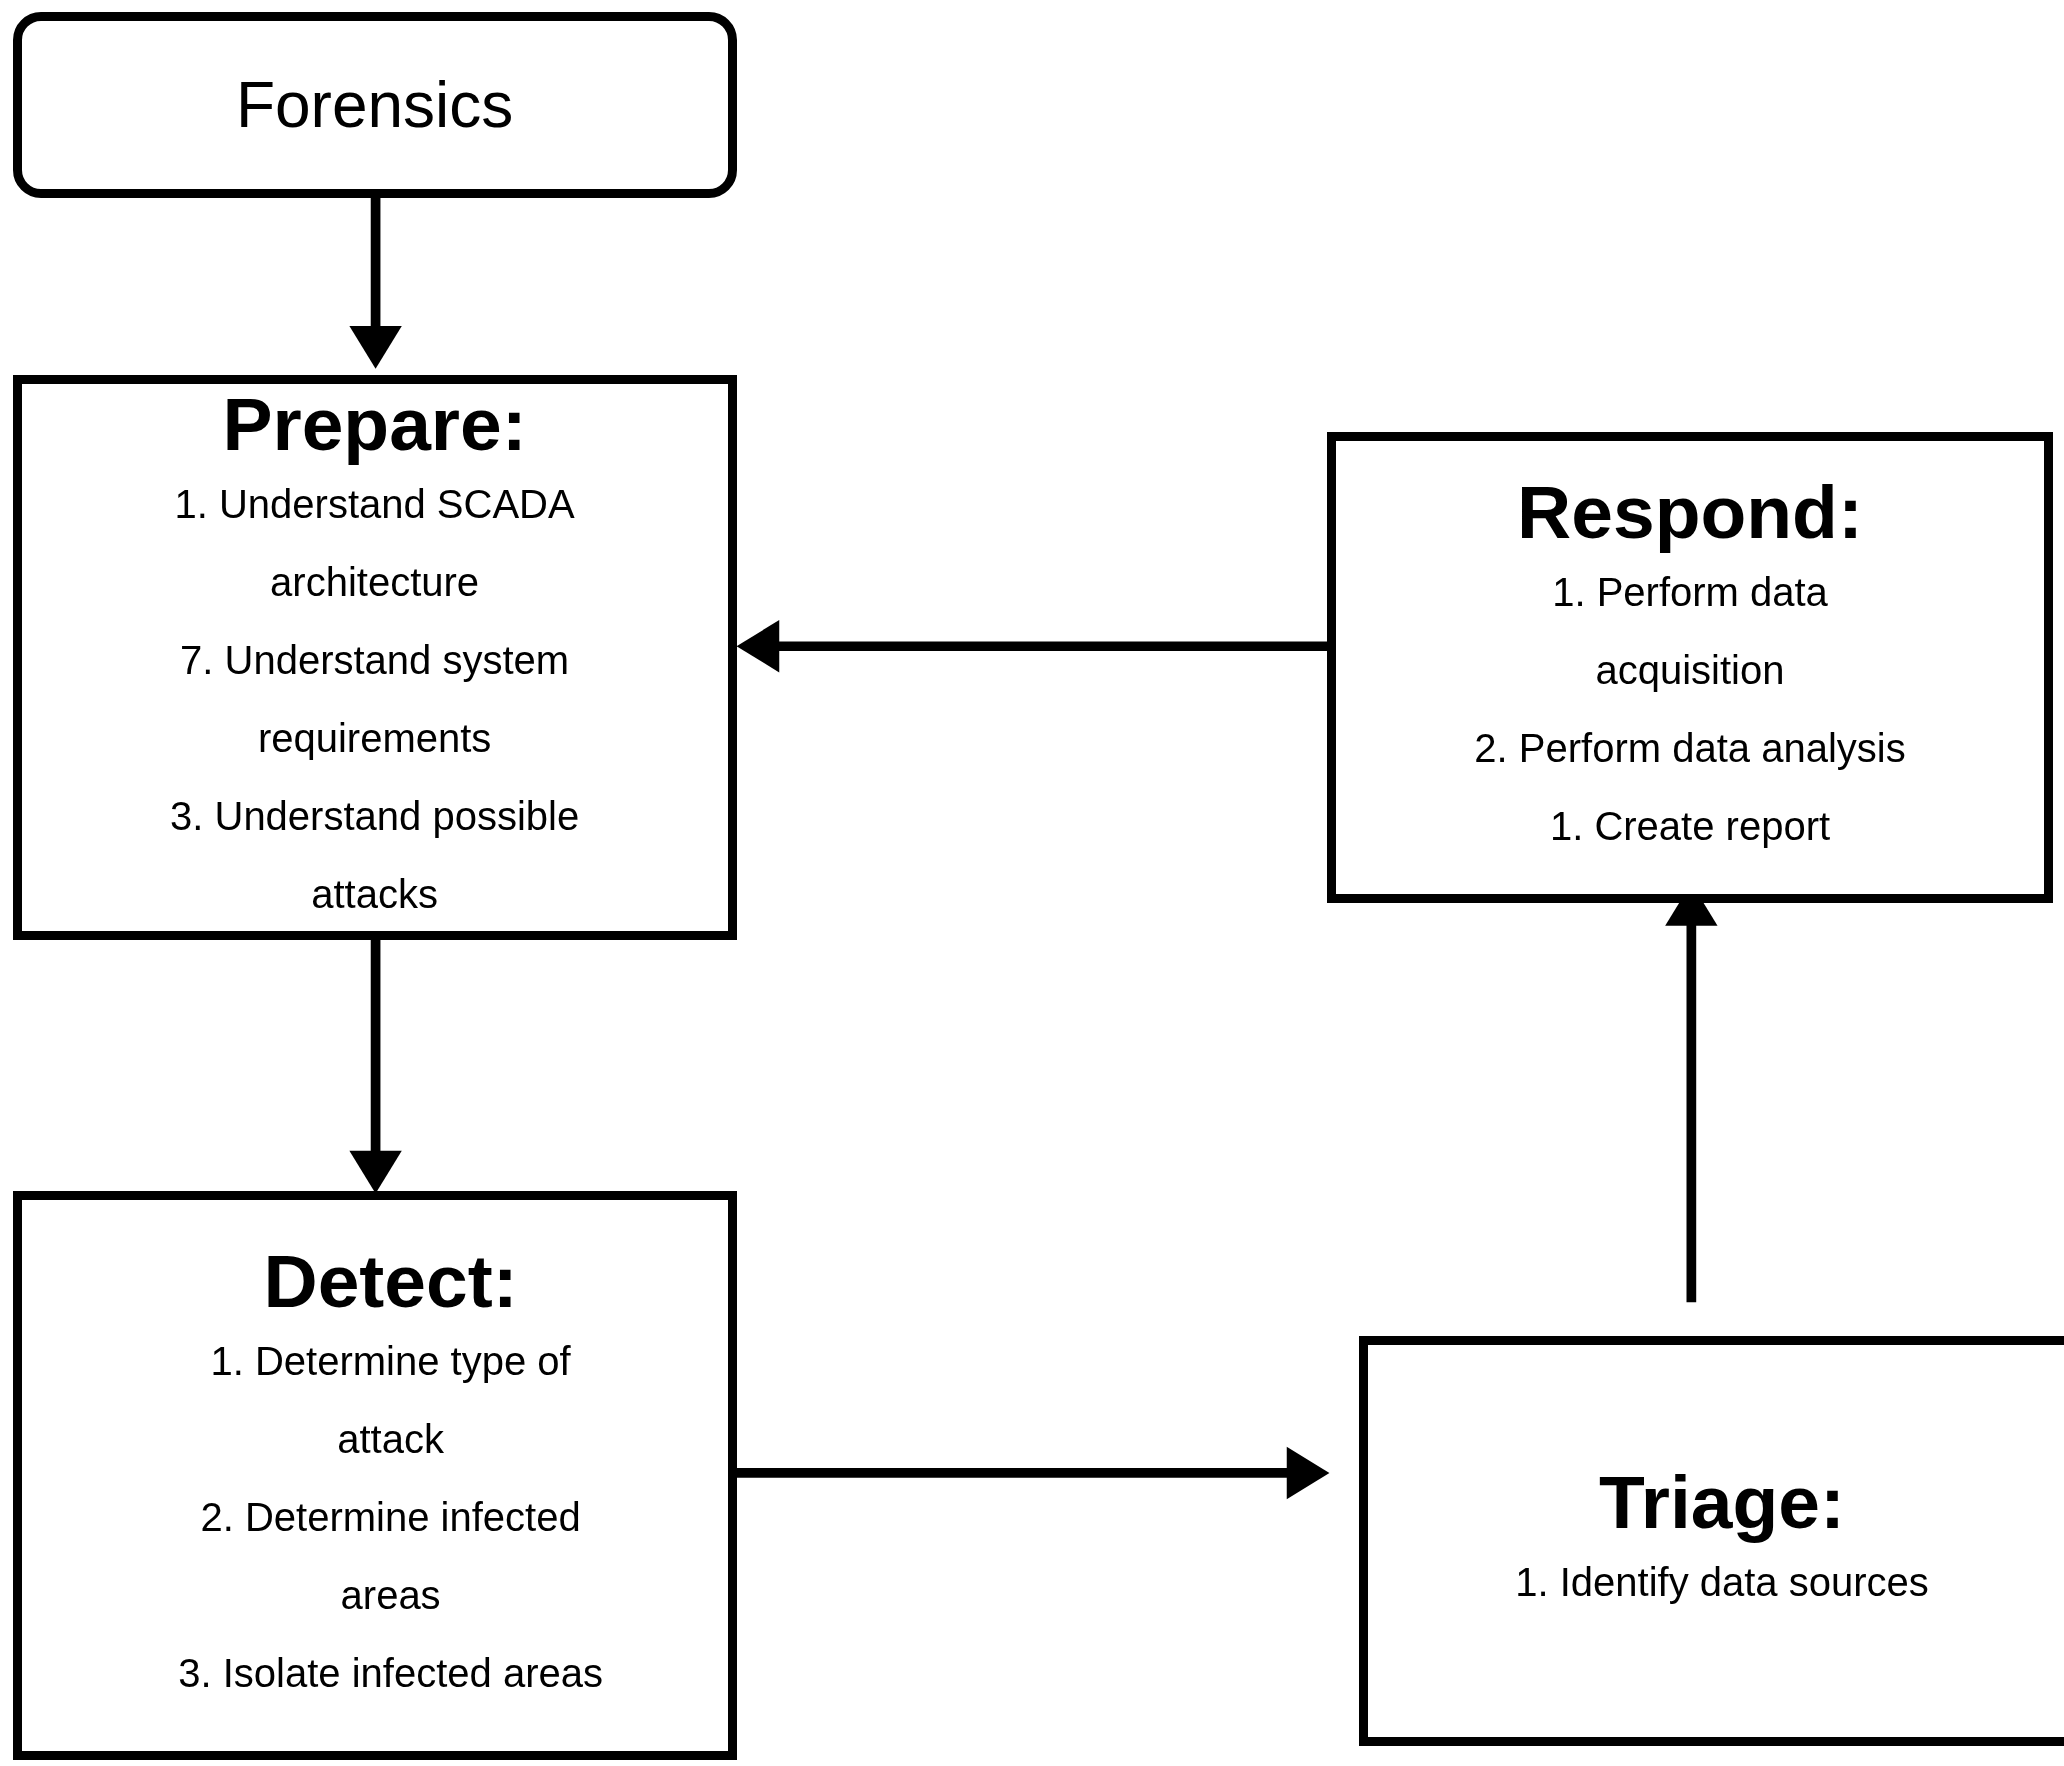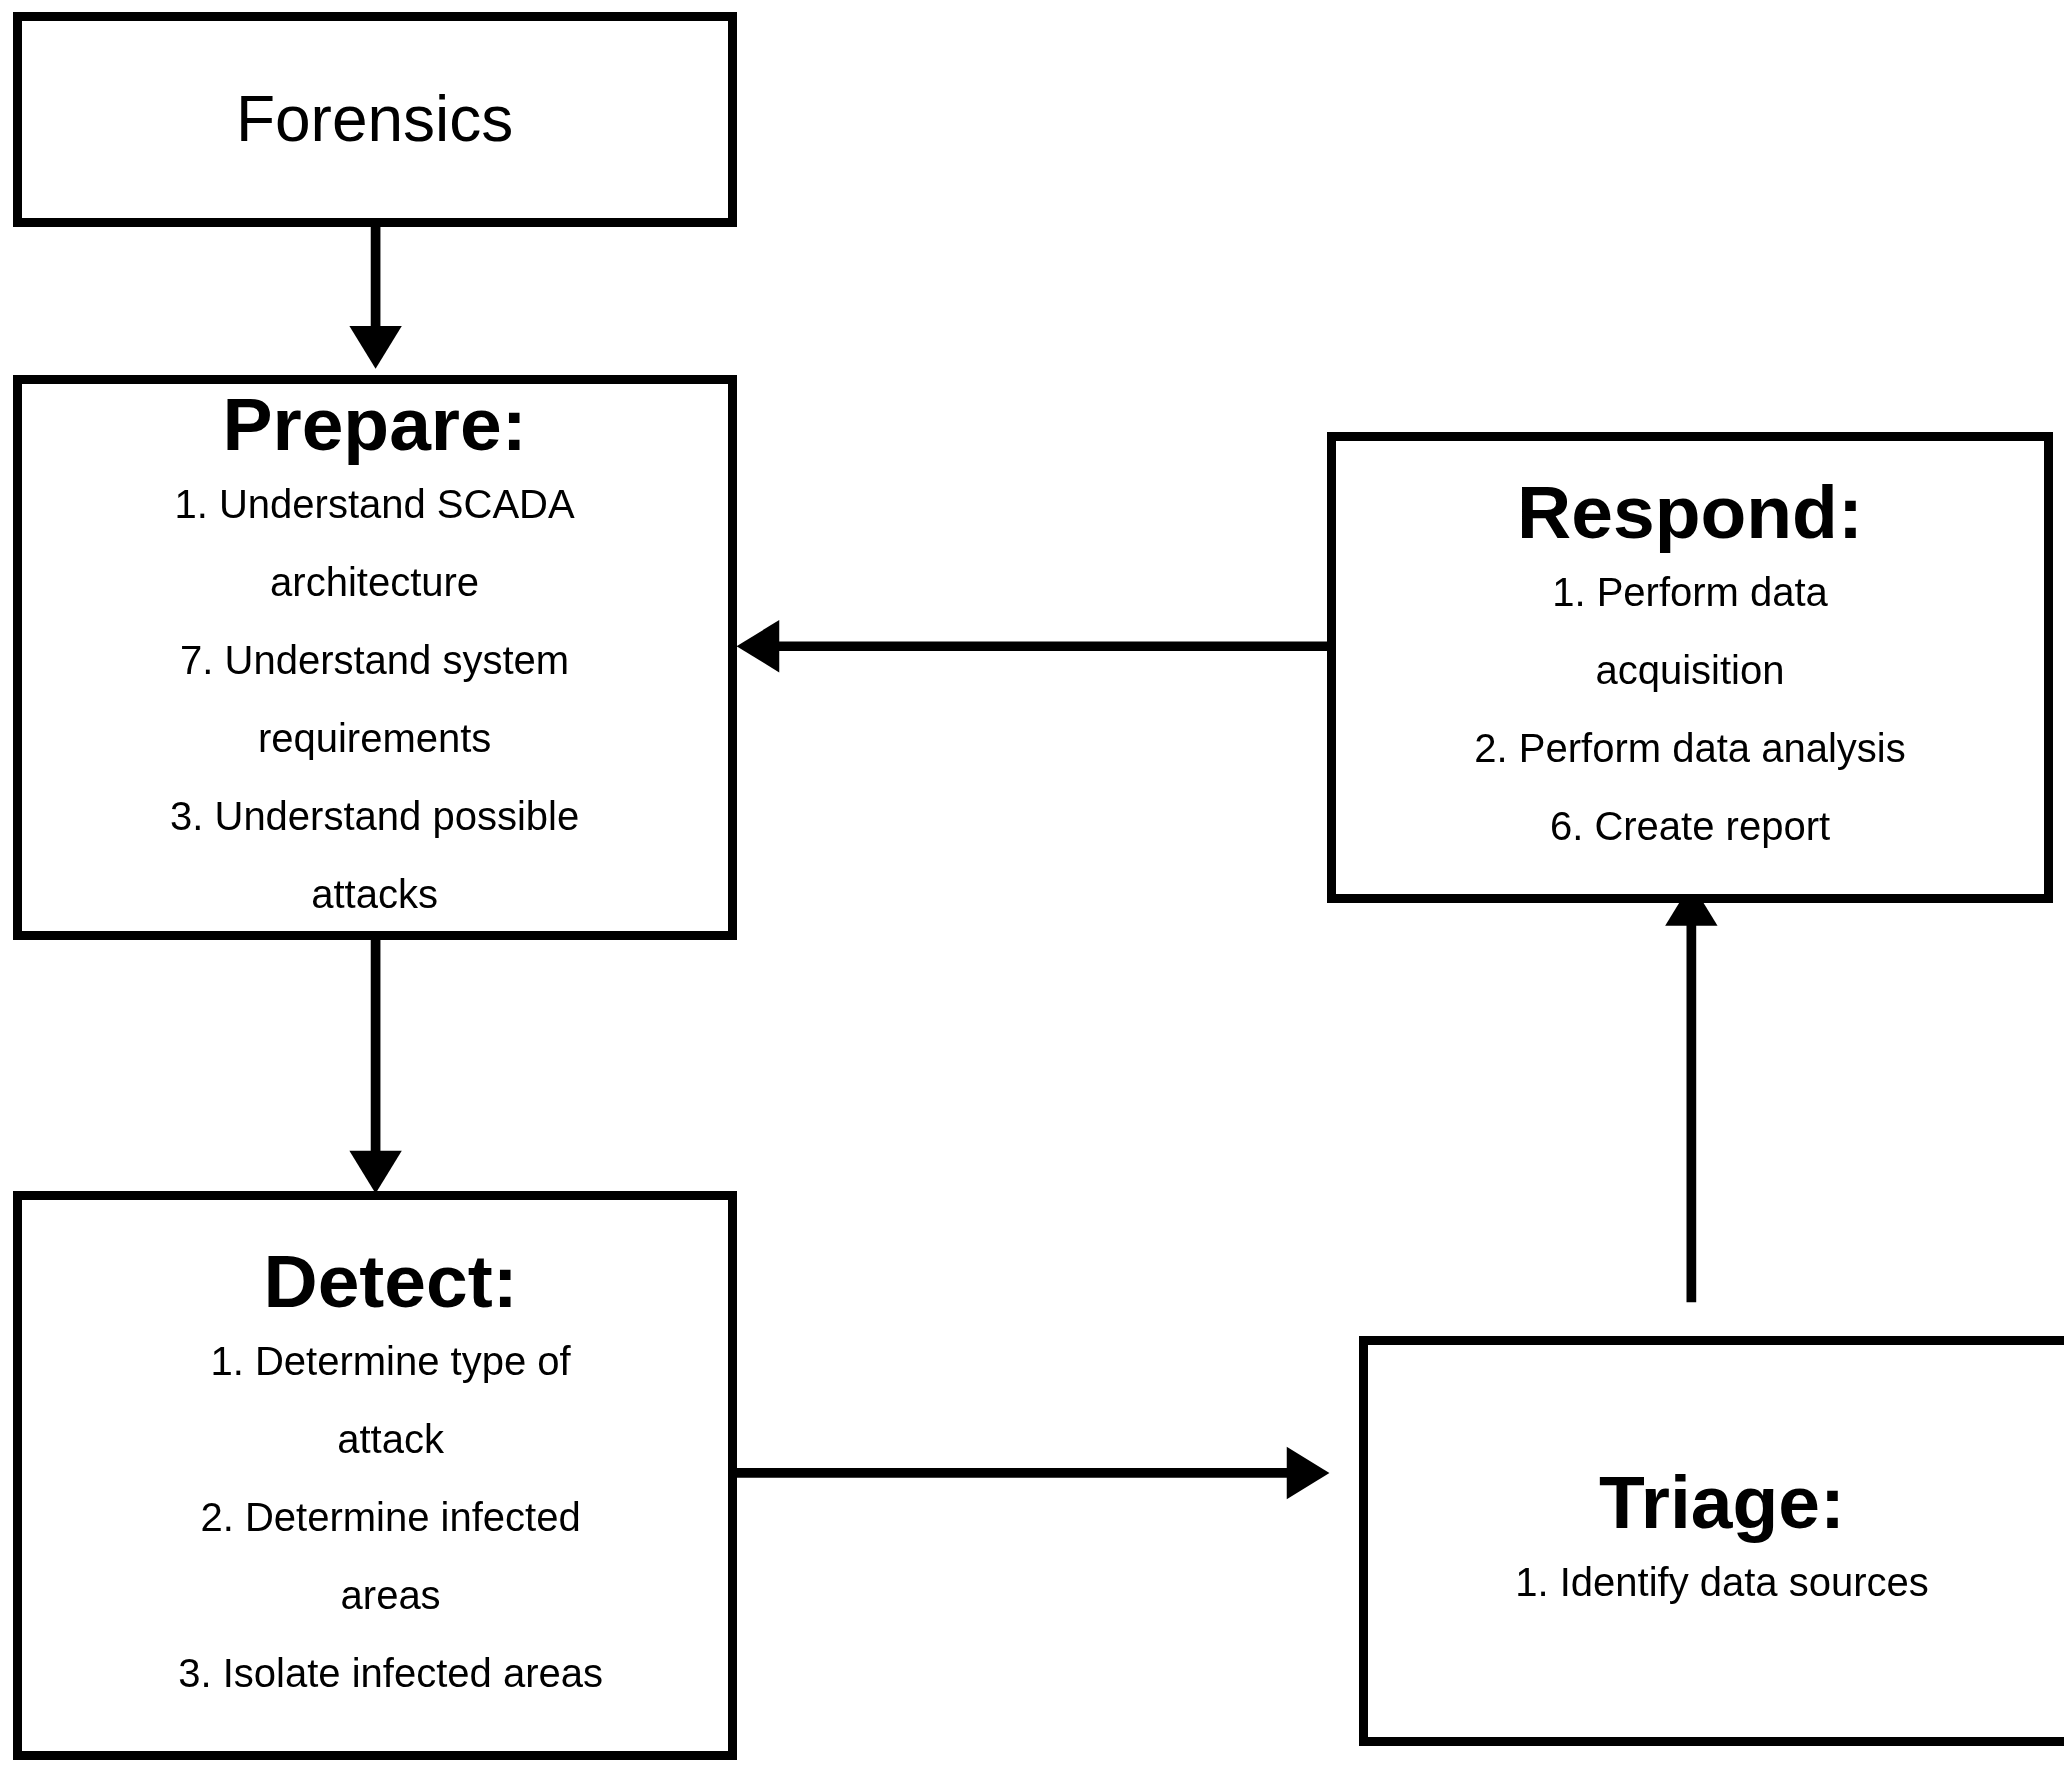--- a/index.html
+++ b/index.html
@@ -45,21 +45,21 @@
     line-height: 82px;
     font-weight: 700;
   }
   .node .plain-title {
     font-size: 64px;
     line-height: 78px;
     font-weight: 400;
     white-space: nowrap;
   }
   
-  #box-forensics { left: 12.6px;   top: 11.6px;   width: 724px; height: 215px; }
+  #box-forensics { left: 12.6px;   top: 11.6px;   width: 724px; height: 186px; border-radius: 28px; }
   #box-prepare   { left: 12.6px;   top: 375px;  width: 724px; height: 565px; }
   #box-detect    { left: 12.6px;   top: 1191px; width: 724px; height: 569px; padding-left: 32px; }
   #box-respond   { left: 1327px; top: 412px;  width: 726px; height: 471px; margin-top: 20px; }
   #box-triage    { left: 1327px; top: 1336px; width: 726px; height: 410px; margin-left: 32px; }
 </style>
 </head>
 <body>
 
 <div class="canvas">
 
@@ -112,21 +112,21 @@
     <div class="line">2. Determine infected</div>
     <div class="line">areas</div>
     <div class="line">3. Isolate infected areas</div>
   </div>
 
   <div class="node" id="box-respond">
     <div class="title">Respond:</div>
     <div class="line">1. Perform data</div>
     <div class="line">acquisition</div>
     <div class="line">2. Perform data analysis</div>
-    <div class="line">6. Create report</div>
+    <div class="line">1. Create report</div>
   </div>
 
   <div class="node" id="box-triage">
     <div class="title">Triage:</div>
     <div class="line">1. Identify data sources</div>
   </div>
 
 </div>
 
 

